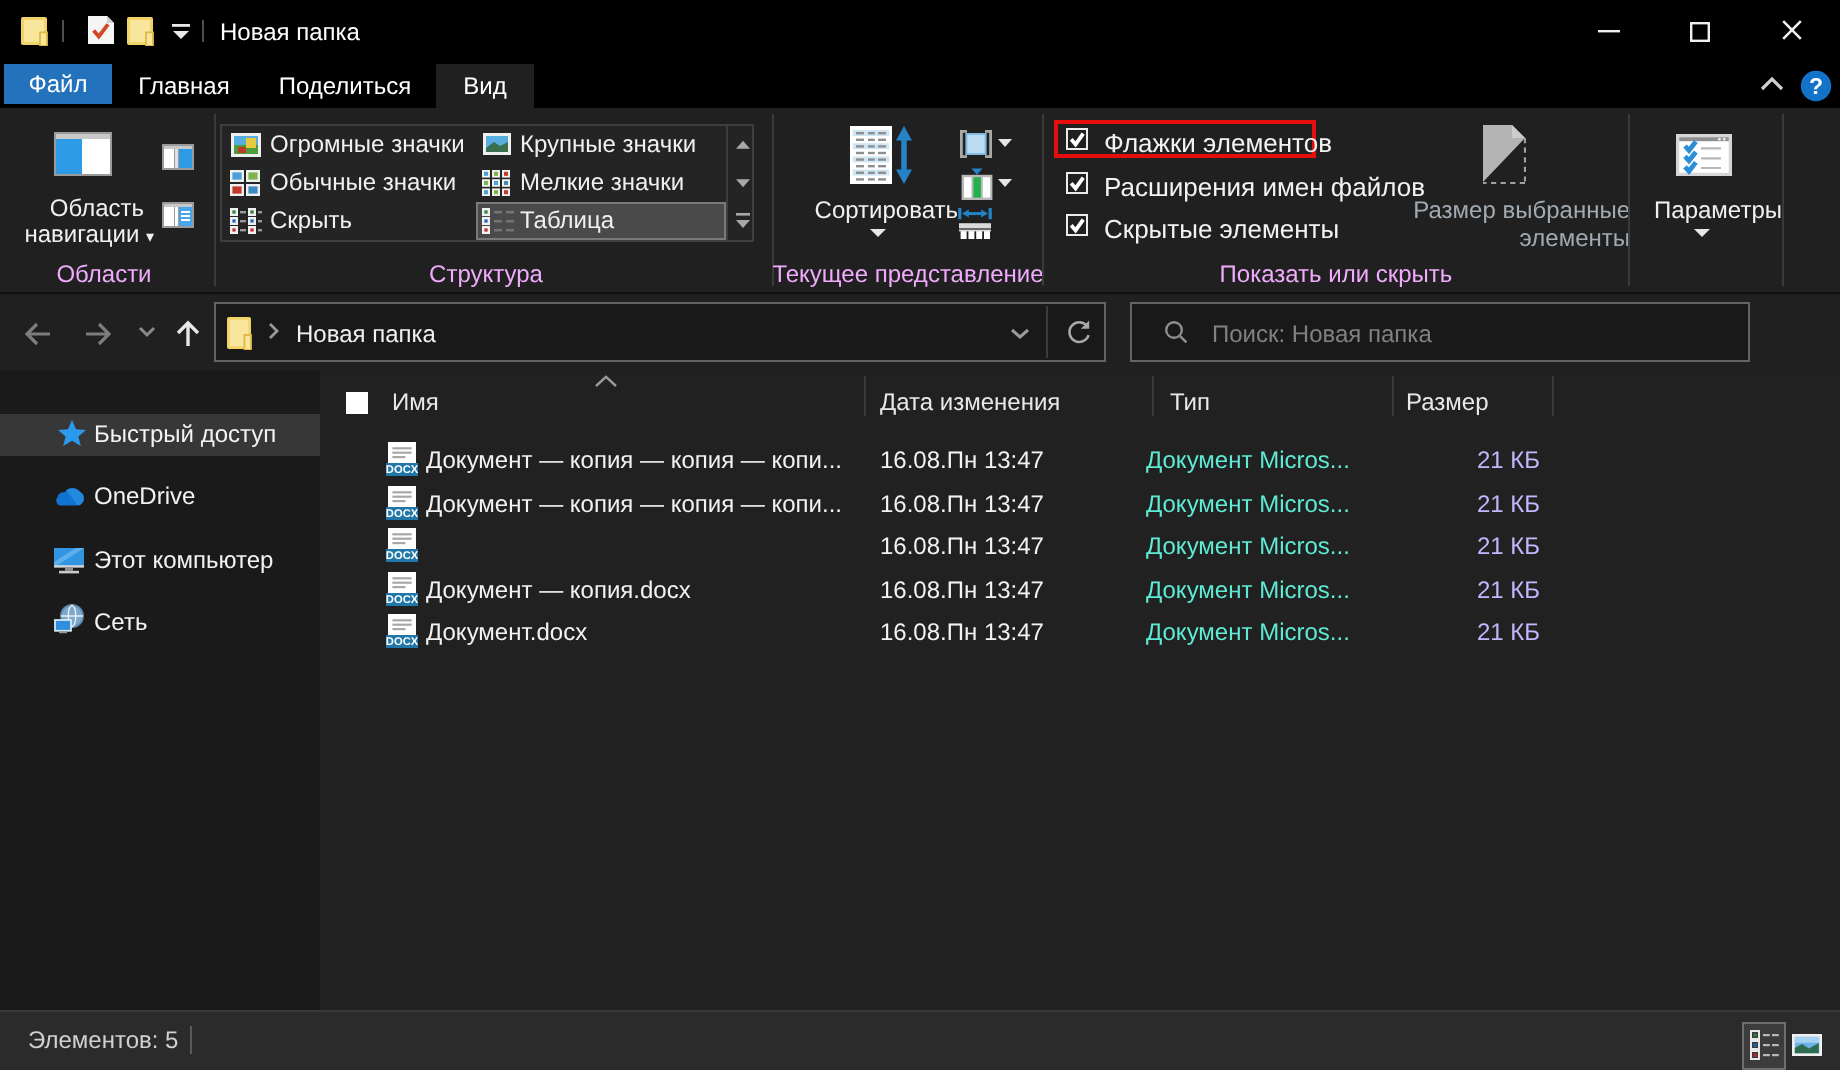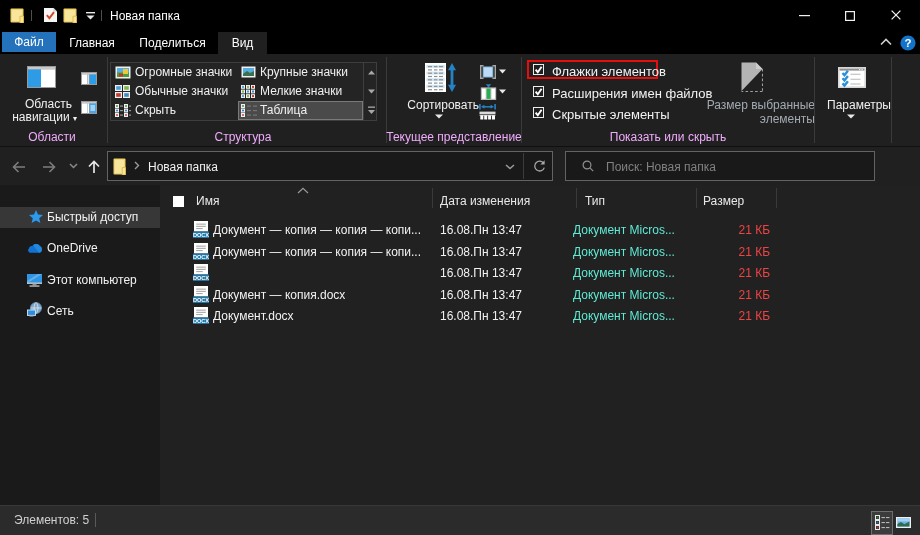--- a/index.html
+++ b/index.html
@@ -37,21 +37,21 @@
 
 #sidebar{left:0;top:185px;width:160px;height:320px;background:#1a1a1a}
 #content{left:160px;top:185px;width:760px;height:320px;background:#212121}
 .sideitem{position:absolute;left:47px;color:#f2f2f2;font-size:12px}
 .hsep{position:absolute;top:3px;width:1px;height:20px;background:#3a3a3a}
 .hdrtxt{position:absolute;color:#e8e8e8;font-size:12px;top:9px}
 .frow{position:absolute;left:0;width:760px;height:21px}
 .fname{position:absolute;left:53px;top:4px;color:#f2f2f2;font-size:12px;white-space:nowrap}
 .fdate{position:absolute;left:280px;top:4px;color:#f2f2f2;font-size:12px}
 .ftype{position:absolute;left:413px;top:4px;color:#5eead4;font-size:12px}
-.fsize{position:absolute;left:540px;top:4px;width:70px;text-align:right;color:#ef4444;font-size:12px}
+.fsize{position:absolute;left:540px;top:4px;width:70px;text-align:right;color:#c4b5fd;font-size:12px}
 
 #status{left:0;top:505px;width:920px;height:30px;background:#2b2b2b;border-top:1px solid #383838}
 </style>
 </head>
 <body>
 <div id="win">
 <div class="abs" id="titlebar">
   <svg class="abs" style="left:10px;top:8px" width="14" height="15" viewBox="0 0 14 15">
         <rect x="0.5" y="0.5" width="13" height="14" rx="1" fill="#f1d367"></rect>
         <rect x="2" y="2" width="10" height="11" fill="#f7e69c"></rect>

